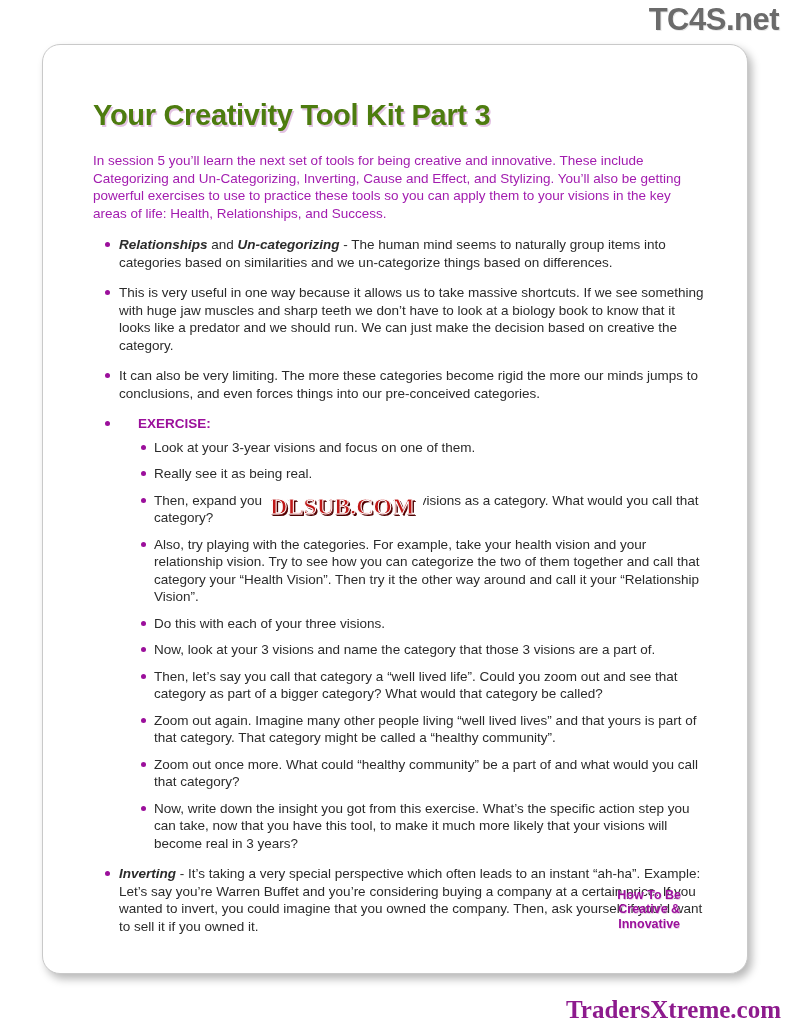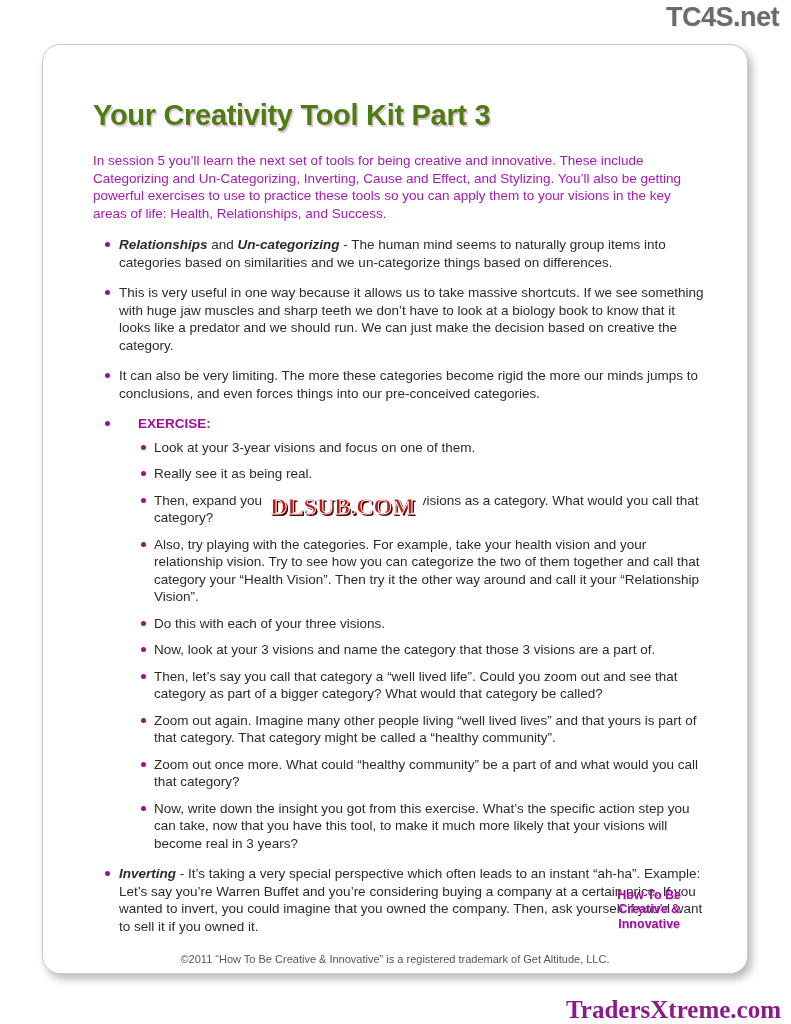--- a/index.html
+++ b/index.html
@@ -15,21 +15,21 @@
     overflow: hidden;
   }
 
   
   .wm-top {
     position: absolute;
     top: 2px;
     right: 12px;
     font-family: "Liberation Sans", sans-serif;
     font-weight: bold;
-    font-size: 27px;
+    font-size: 31px;
     color: #6b6b6b;
     letter-spacing: -0.5px;
     text-shadow: 1px 1px 0 #e8e8e8;
   }
 
   
   .wm-bottom {
     position: absolute;
     bottom: 0;
     right: 10px;
@@ -230,17 +230,16 @@
     </ul>
 
     <div class="logo">
       <div>How To Be</div>
       <div>Creative &amp;</div>
       <div>Innovative</div>
     </div>
 
   </div>
 
-  <div class="footer">©2011 “How To Be Creative &amp; Innovative” is a registered trademark of Get Altitude, LLC.</div>
 </div>
 
 <div class="wm-center">DLSUB.COM</div>
 <div class="wm-bottom">TradersXtreme.com</div>
 
 </body></html>

